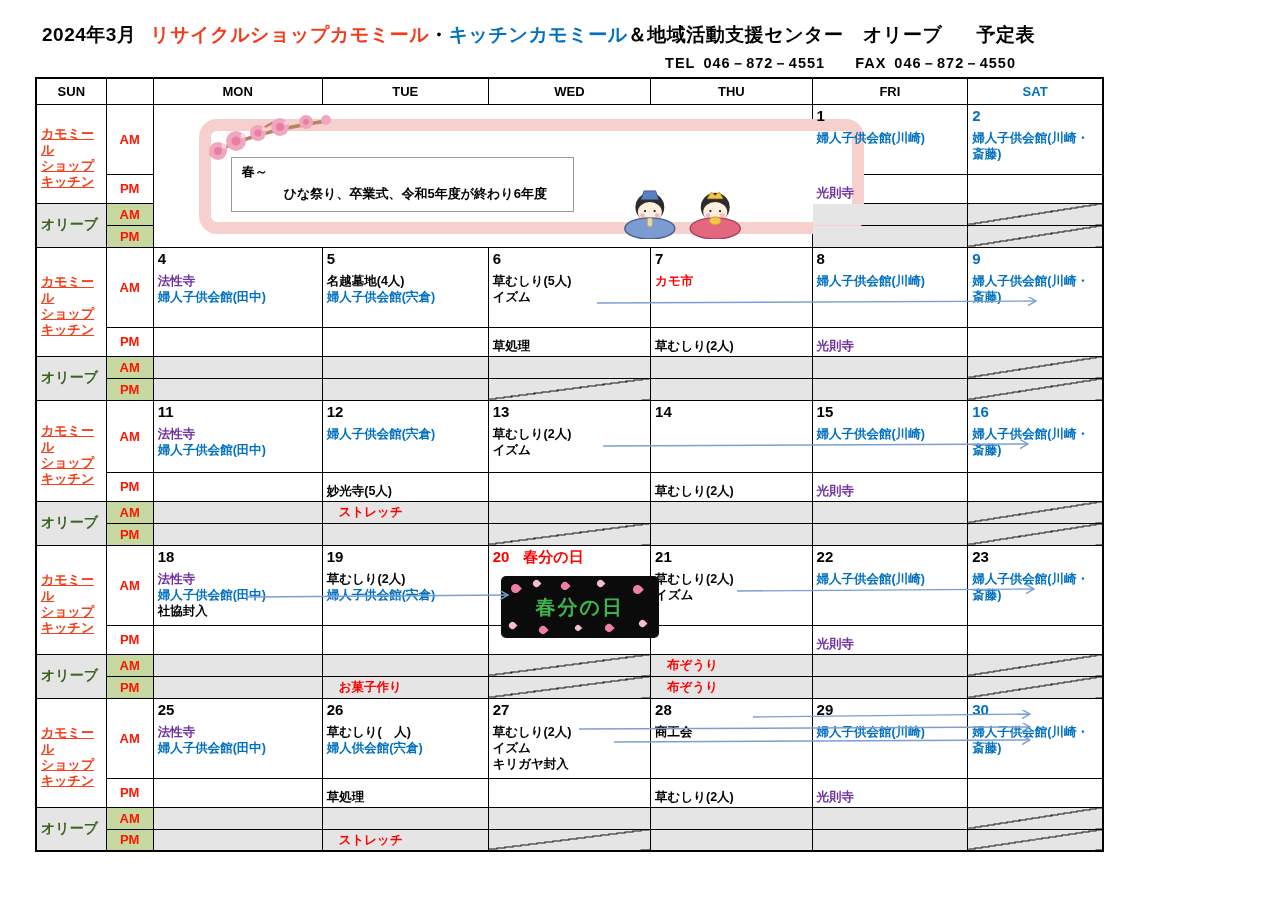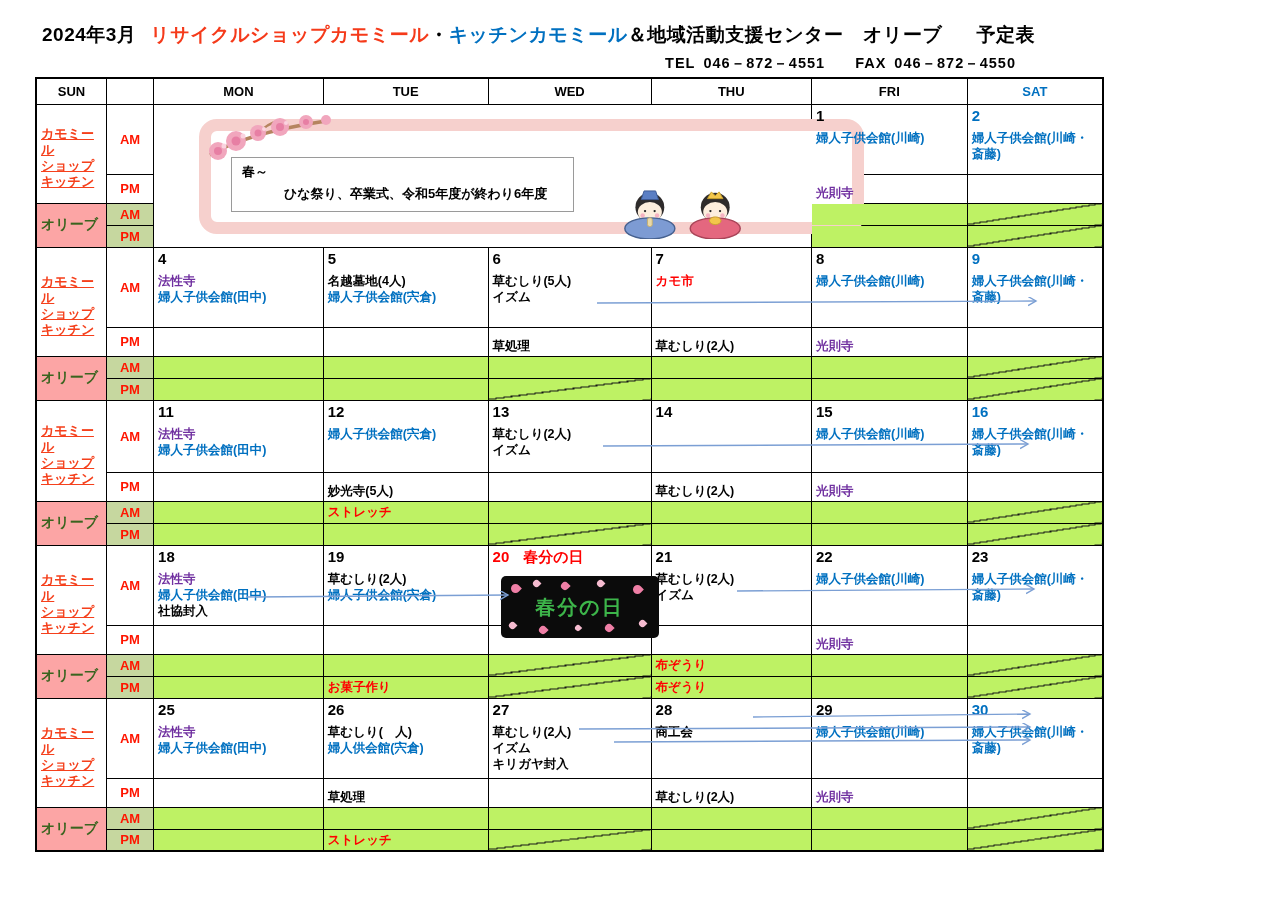--- a/index.html
+++ b/index.html
@@ -20,25 +20,25 @@
   .footnote{position:absolute;left:697px;top:824px;font-size:14px;}
 
   
   table.cal{position:absolute;left:35px;top:77px;border-collapse:collapse;table-layout:fixed;
             border:2.5px solid #000;}
   .cal th,.cal td{border:1.6px solid #000;padding:0;vertical-align:top;box-sizing:border-box;}
   .cal th{font-size:13px;text-align:center;vertical-align:middle;}
   th.sun{color:#000000;}
   th.sat{color:#0070c0;}
   td.klabel{color:#f5401c;font-size:13px;line-height:16px;padding:8px 2px 0 4px;vertical-align:middle;text-decoration:underline;}
-  td.olabel{background:#fca5a5;color:#3a641f;font-size:14px;padding-left:4px;vertical-align:middle;}
+  td.olabel{background:#e5e5e5;color:#3a641f;font-size:14px;padding-left:4px;vertical-align:middle;}
   td.ampm{color:#ff1500;font-size:13px;text-align:center;vertical-align:middle;}
   td.ampm.g{background:#c6d79f;}
   td.day{position:relative;padding:1px 4px;overflow:visible;}
-  td.gcell{background:#bef264;position:relative;padding:1px 4px;}
+  td.gcell{background:#e5e5e5;position:relative;padding:1px 16px;}
   td.slash{background-image:linear-gradient(to bottom right,transparent 48.6%,#151515 48.6%,#151515 51.4%,transparent 51.4%);}
   .dnum{font-size:15px;line-height:19px;height:24px;display:flex;align-items:flex-start;gap:14px;}
   .dnum .num{font-size:15px;}
   .holiday-title{font-size:15px;color:#ff0000;}
   .ln{font-size:12.5px;line-height:16px;white-space:normal;}
   .c-k{color:#000;}.c-b{color:#0070c0;}.c-p{color:#7030a0;}.c-r{color:#ff0000;}
   td.pmcell{padding-top:9px;}
   td.pmcell .ln,td.gcell .ln{line-height:18px;}
 
   

